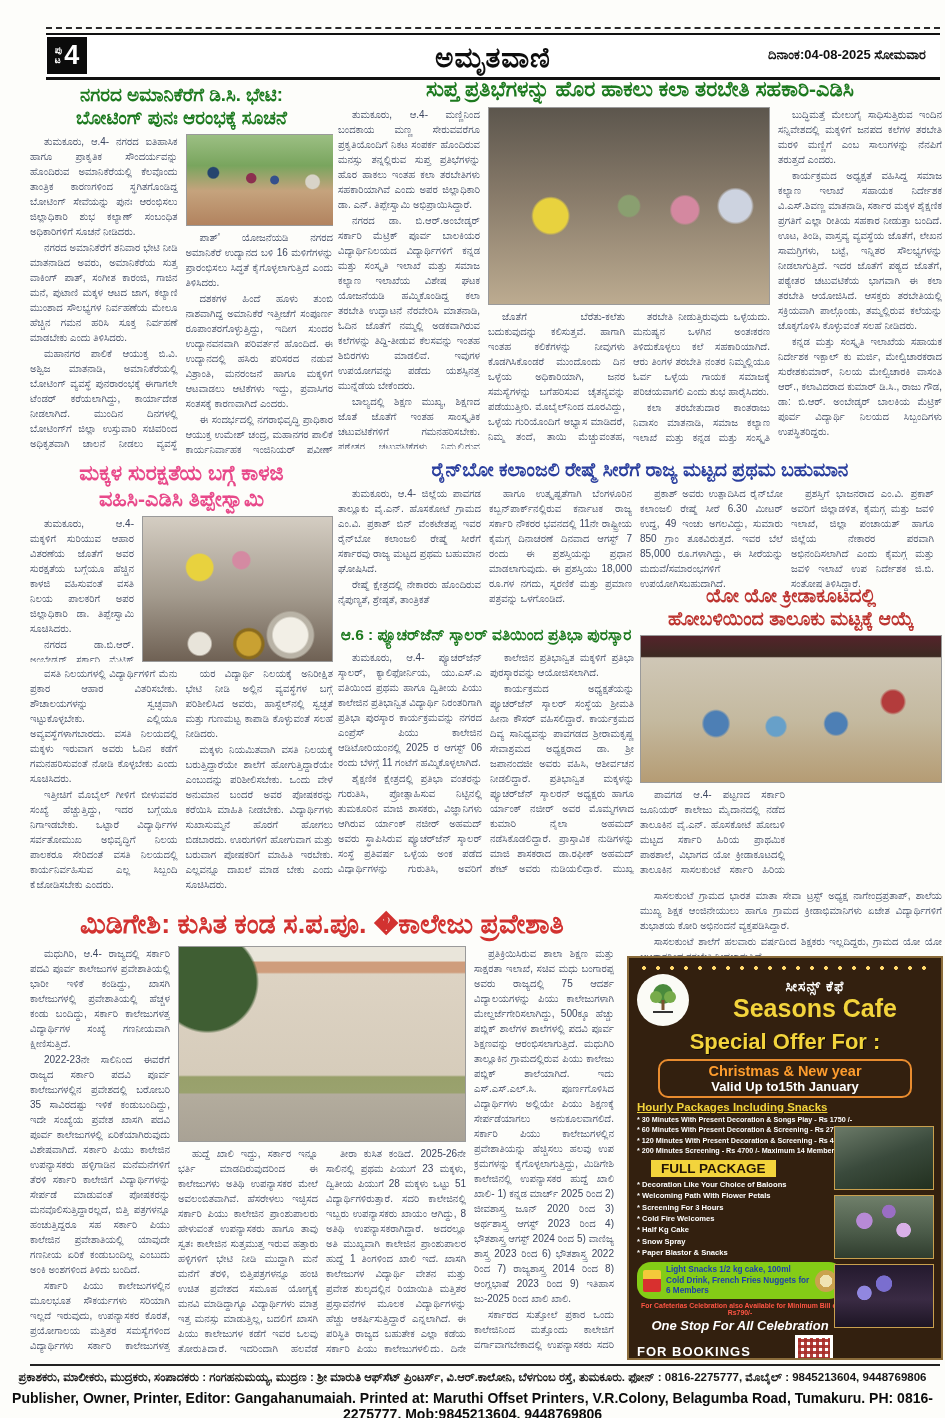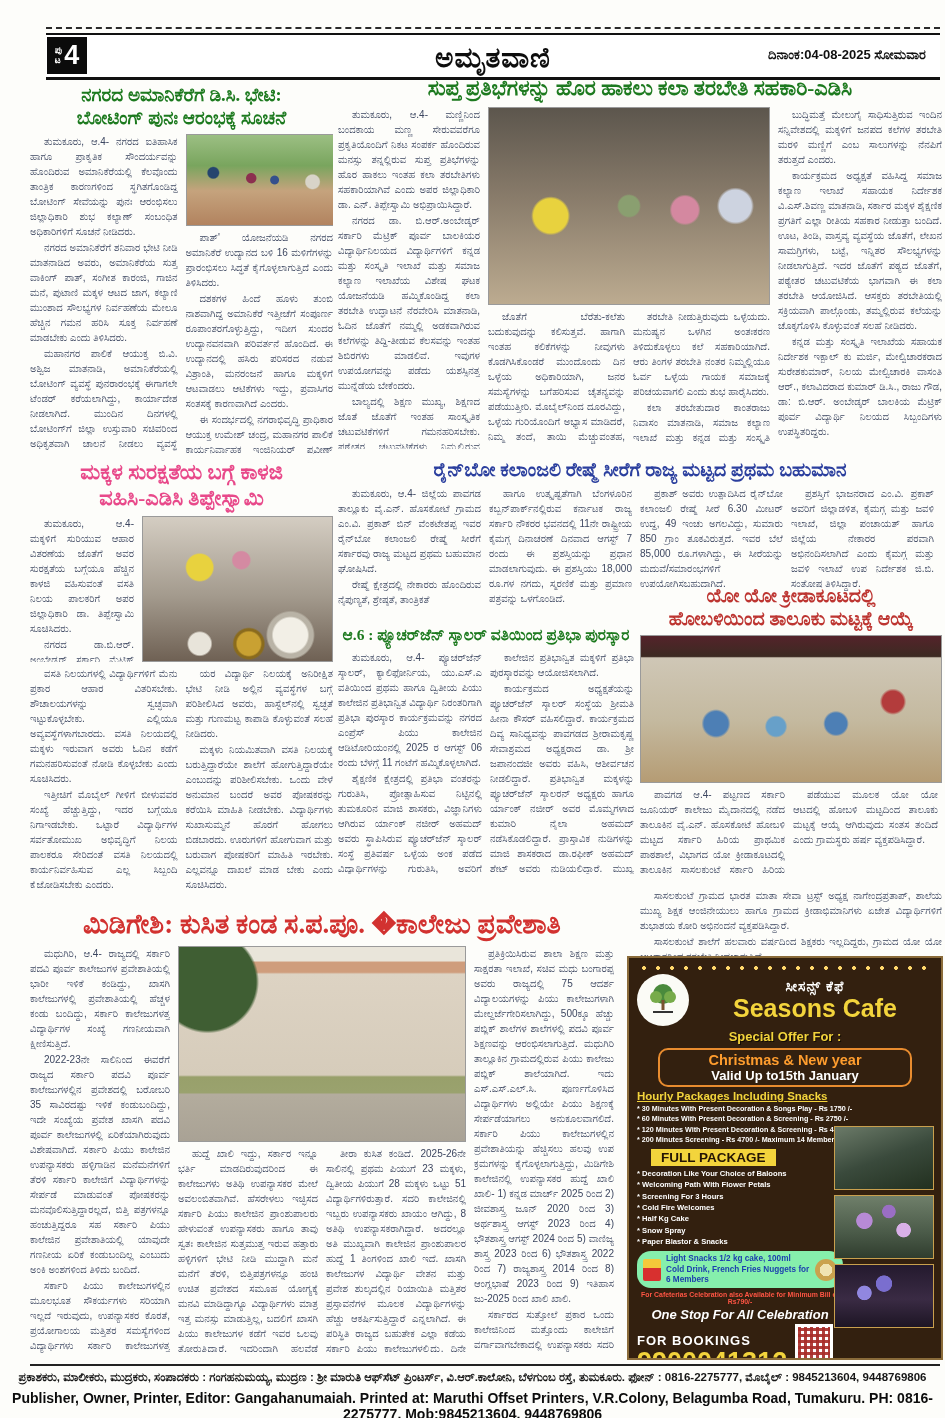--- a/index.html
+++ b/index.html
@@ -10,21 +10,21 @@
   .dash-line{position:absolute;left:46px;top:27px;width:894px;border-top:2px dashed #2a2a2a;}
   .head-bar{position:absolute;left:46px;top:33px;width:894px;height:42px;border-top:2px solid #111;border-bottom:3px solid #111;background:#fff;}
   .page-box{position:absolute;left:1px;top:2px;width:40px;height:37px;background:#0b0b0b;color:#fff;display:flex;align-items:center;justify-content:center;gap:2px;}
   .page-box .lbl{font-size:9px;line-height:1.05;font-weight:bold;white-space:pre-line;}
   .page-box .num{font-size:27px;font-weight:bold;line-height:1;}
   .masthead{position:absolute;left:0;right:0;top:7px;text-align:center;font-size:28px;font-weight:bold;color:#0d0d0d;letter-spacing:1px;}
   .date-line{position:absolute;right:14px;top:12px;font-size:13px;font-weight:bold;color:#101010;}
 
   
   .article{position:absolute;}
-  .hl{font-weight:bold;text-align:center;line-height:1.22;margin:0 0 5px 0;font-family:Liberation Serif, serif;}
+  .hl{font-weight:bold;text-align:center;line-height:1.22;margin:0 0 5px 0;}
   .hl-green{color:#1d7a1f;}
   .hl-pink{color:#e8498a;}
   .hl-blue{color:#2b3f9e;}
   .hl-red{color:#bd3531;}
   .hl-bigred{color:#d23230;}
   .cols{display:flex;gap:8px;}
   .col{overflow:hidden;}
   .bt{font-size:10px;line-height:1.5;text-align:justify;}
   .bt p{margin:0 0 1px 0;text-indent:14px;}
   .photo{border:1px solid #9a9a9a;box-sizing:border-box;}
@@ -70,34 +70,34 @@
     linear-gradient(180deg,#241a2e 0%,#3a2b44 55%,#1d1524 100%);}
 
   
   .ad{position:absolute;left:627px;top:956px;width:316px;height:404px;background:#33200f;border:2px solid #8a6b3a;box-sizing:border-box;padding:6px 8px;overflow:hidden;}
   .ad .garland{height:8px;background-image:radial-gradient(circle,#ffd86b 1.6px,rgba(0,0,0,0) 2.2px);background-size:14px 8px;background-repeat:repeat-x;margin-bottom:2px;}
   .ad-toprow{display:flex;align-items:center;gap:8px;}
   .ad-logo{width:52px;height:52px;border-radius:50%;background:#fbfbf6;flex:0 0 auto;display:flex;align-items:center;justify-content:center;}
   .ad-titles{flex:1;text-align:center;}
   .ad-kn{color:#ffffff;font-weight:bold;font-size:14px;letter-spacing:1px;}
   .ad-en{color:#f3d43c;font-weight:bold;font-size:25px;line-height:1.05;}
-  .ad-offer{color:#f3d43c;font-weight:bold;font-size:13px;text-align:center;margin-top:3px;text-shadow:1px 1px 0 #120a03;}
+  .ad-offer{color:#f3d43c;font-weight:bold;font-size:22px;text-align:center;margin-top:3px;text-shadow:1px 1px 0 #120a03;}
   .ad-box{border:2px solid #e98c2f;border-radius:10px;width:210px;margin:4px auto 3px auto;text-align:center;padding:2px 20px;}
   .ad-occ{color:#ff9d2e;font-weight:bold;font-size:14.5px;}
   .ad-valid{color:#ffffff;font-weight:bold;font-size:13px;}
   .ad-pk-title{color:#f3d43c;font-weight:bold;font-size:11.5px;text-decoration:underline;margin:2px 0 2px 0;}
   .ad-pk{color:#fff;font-size:7.2px;font-weight:bold;line-height:1.45;}
   .ad-pk p{margin:0;}
   .ad-left{width:196px;}
   .ad-rail{position:absolute;right:7px;top:168px;width:100px;}
   .ad-rail .ph{height:62px;border:1px solid #c9a04e;margin-bottom:5px;}
   .fp-chip{display:inline-block;background:#f3d43c;color:#241504;font-weight:bold;font-size:13.5px;padding:1px 10px;margin:3px 0 2px 14px;}
   .fp-items{color:#fff;font-size:7.6px;font-weight:bold;line-height:1.5;}
   .fp-items p{margin:0;}
-  .snack-pill{margin-top:4px;width:206px;background:#86efac;border-radius:14px;display:flex;align-items:center;gap:5px;padding:3px 6px;box-sizing:border-box;}
+  .snack-pill{margin-top:4px;width:206px;background:#84cc16;border-radius:14px;display:flex;align-items:center;gap:5px;padding:3px 6px;box-sizing:border-box;}
   .fries{width:18px;height:22px;background:linear-gradient(180deg,#f4c93a 0 40%,#d8302f 40% 100%);border-radius:2px;flex:0 0 auto;}
   .snack-txt{font-size:8.2px;font-weight:bold;color:#1c3fae;line-height:1.25;}
   .medal{width:22px;height:22px;border-radius:50%;background:radial-gradient(circle,#f0e3b2 0 40%,#caa24e 41% 100%);flex:0 0 auto;}
   .cafeteria{color:#ff5544;font-size:6.9px;font-weight:bold;margin-top:3px;width:206px;text-align:center;}
   .tagline{color:#ffffff;font-size:13px;font-weight:bold;font-style:italic;width:206px;text-align:center;margin-top:2px;}
   .book-row{display:flex;align-items:flex-end;gap:8px;margin-top:2px;}
   .book-l .fb{color:#fff;font-weight:bold;font-size:13px;letter-spacing:1px;}
   .book-l .phn{color:#f3d43c;font-weight:bold;font-size:27px;line-height:1.05;}
   .qr{width:52px;height:52px;background-color:#fff;border:3px solid #fff;box-sizing:border-box;background-image:repeating-linear-gradient(0deg,rgba(168,44,40,.9) 0 3px,rgba(0,0,0,0) 3px 6px),repeating-linear-gradient(90deg,rgba(168,44,40,.9) 0 3px,rgba(0,0,0,0) 3px 6px);}
 
@@ -232,23 +232,20 @@
 
   <div class="article" style="left:640px;top:584px;width:302px;height:370px;">
     <div class="hl hl-red" style="font-size:19px;">
       <div>ಯೋ ಯೋ ಕ್ರೀಡಾಕೂಟದಲ್ಲಿ</div>
       <div>ಹೋಬಳಿಯಿಂದ ತಾಲೂಕು ಮಟ್ಟಕ್ಕೆ ಆಯ್ಕೆ</div>
     </div>
     <div class="photo ph-ground" style="width:302px;height:148px;margin-bottom:4px;"></div>
     <div class="cols">
       <div class="col bt" style="width:145px;height:92px;">
           <p>ಪಾವಗಡ ಆ.4- ಪಟ್ಟಣದ ಸರ್ಕಾರಿ ಜೂನಿಯರ್ ಕಾಲೇಜು ಮೈದಾನದಲ್ಲಿ ನಡೆದ ತಾಲೂಕಿನ ವೈ.ಎನ್. ಹೊಸಕೋಟೆ ಹೋಬಳಿ ಮಟ್ಟದ ಸರ್ಕಾರಿ ಹಿರಿಯ ಪ್ರಾಥಮಿಕ ಪಾಠಶಾಲೆ, ವಿಭಾಗದ ಯೋ ಕ್ರೀಡಾಕೂಟದಲ್ಲಿ ತಾಲೂಕಿನ ಸಾಸಲಕುಂಟೆ ಸರ್ಕಾರಿ ಹಿರಿಯ ಪ್ರಾಥಮಿಕ ಶಾಲೆಯ ಮಕ್ಕಳು ವಿಜಯ ಸಾಧಿಸಿದ್ದಾರೆ.</p>
-        </div>
-      <div class="col bt" style="width:145px;height:92px;">
-          <p>ಪಡೆಯುವ ಮೂಲಕ ಯೋ ಯೋ ಆಟದಲ್ಲಿ ಹೋಬಳಿ ಮಟ್ಟದಿಂದ ತಾಲೂಕು ಮಟ್ಟಕ್ಕೆ ಆಯ್ಕೆ ಆಗಿರುವುದು ಸಂತಸ ತಂದಿದೆ ಎಂದು ಗ್ರಾಮಸ್ಥರು ಹರ್ಷ ವ್ಯಕ್ತಪಡಿಸಿದ್ದಾರೆ.</p>
         </div>
     </div>
     <div class="bt" style="height:76px;overflow:hidden;margin-top:9px;">
         <p>ಸಾಸಲಕುಂಟೆ ಗ್ರಾಮದ ಭಾರತ ಮಾತಾ ಸೇವಾ ಟ್ರಸ್ಟ್ ಅಧ್ಯಕ್ಷ ನಾಗೇಂದ್ರಪ್ರತಾಪ್, ಶಾಲೆಯ ಮುಖ್ಯ ಶಿಕ್ಷಕ ಆಂಜಿನೇಯುಲು ಹಾಗೂ ಗ್ರಾಮದ ಕ್ರೀಡಾಭಿಮಾನಿಗಳು ಏಜೇತ ವಿದ್ಯಾರ್ಥಿಗಳಿಗೆ ಶುಭಾಶಯ ಕೋರಿ ಅಭಿನಂದನೆ ವ್ಯಕ್ತಪಡಿಸಿದ್ದಾರೆ.</p>
         <p>ಸಾಸಲಕುಂಟೆ ಶಾಲೆಗೆ ಹಲವಾರು ವರ್ಷದಿಂದ ಶಿಕ್ಷಕರು ಇಲ್ಲದಿದ್ದರು, ಗ್ರಾಮದ ಯೋ ಯೋ ಆಟಗಾರರಿಂದ ತರಬೇತಿ ನೀಡಲಾಗುತ್ತಿದೆ.</p>
       </div>
   </div>
 
   <div class="article" style="left:30px;top:908px;width:584px;height:452px;">
     <div class="hl hl-bigred" style="font-size:27px;">ಮಿಡಿಗೇಶಿ: ಕುಸಿತ ಕಂಡ ಸ.ಪ.ಪೂ. �ಕಾಲೇಜು ಪ್ರವೇಶಾತಿ</div>

